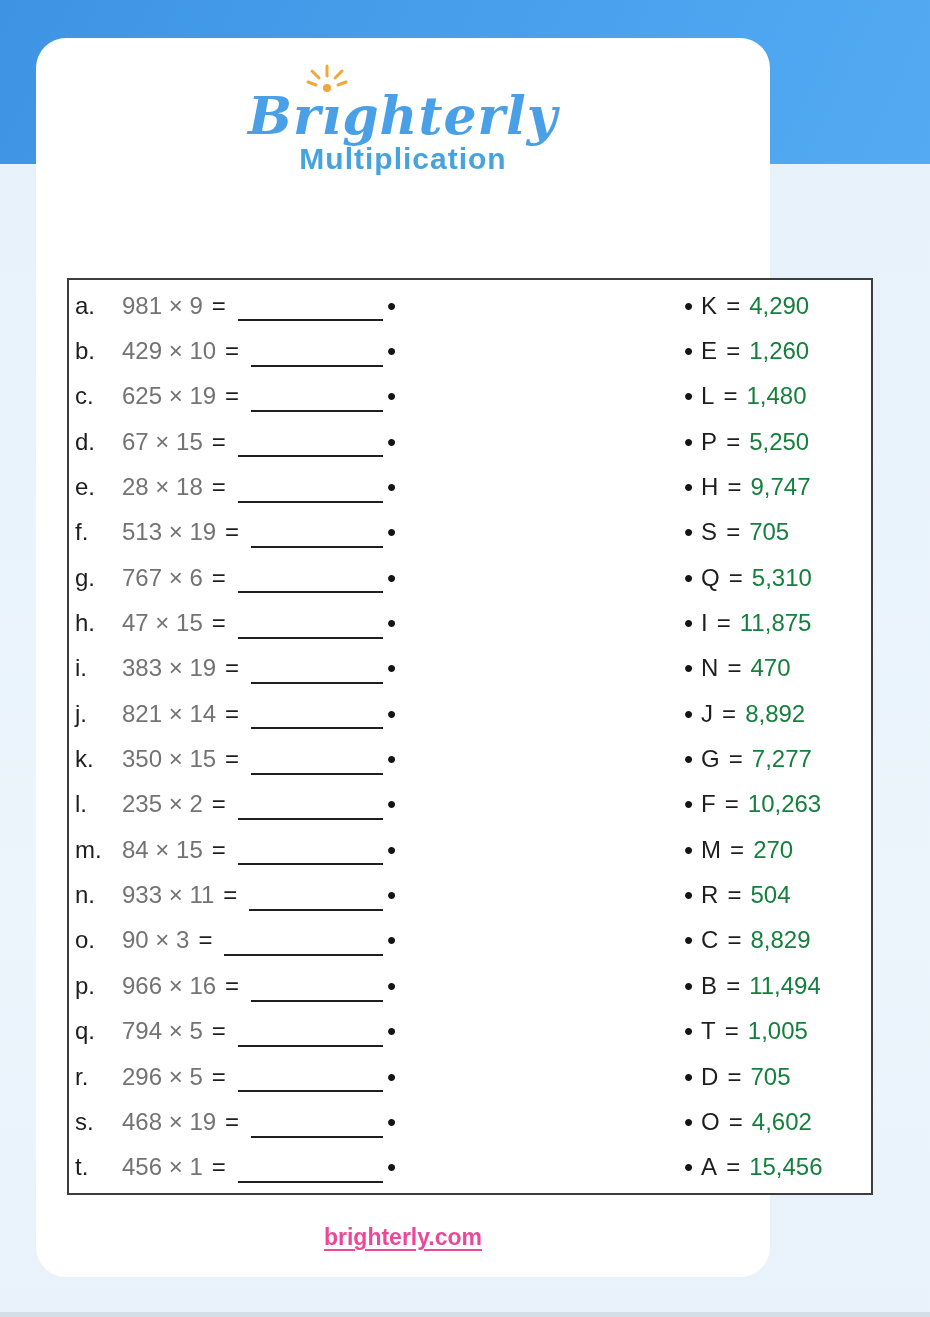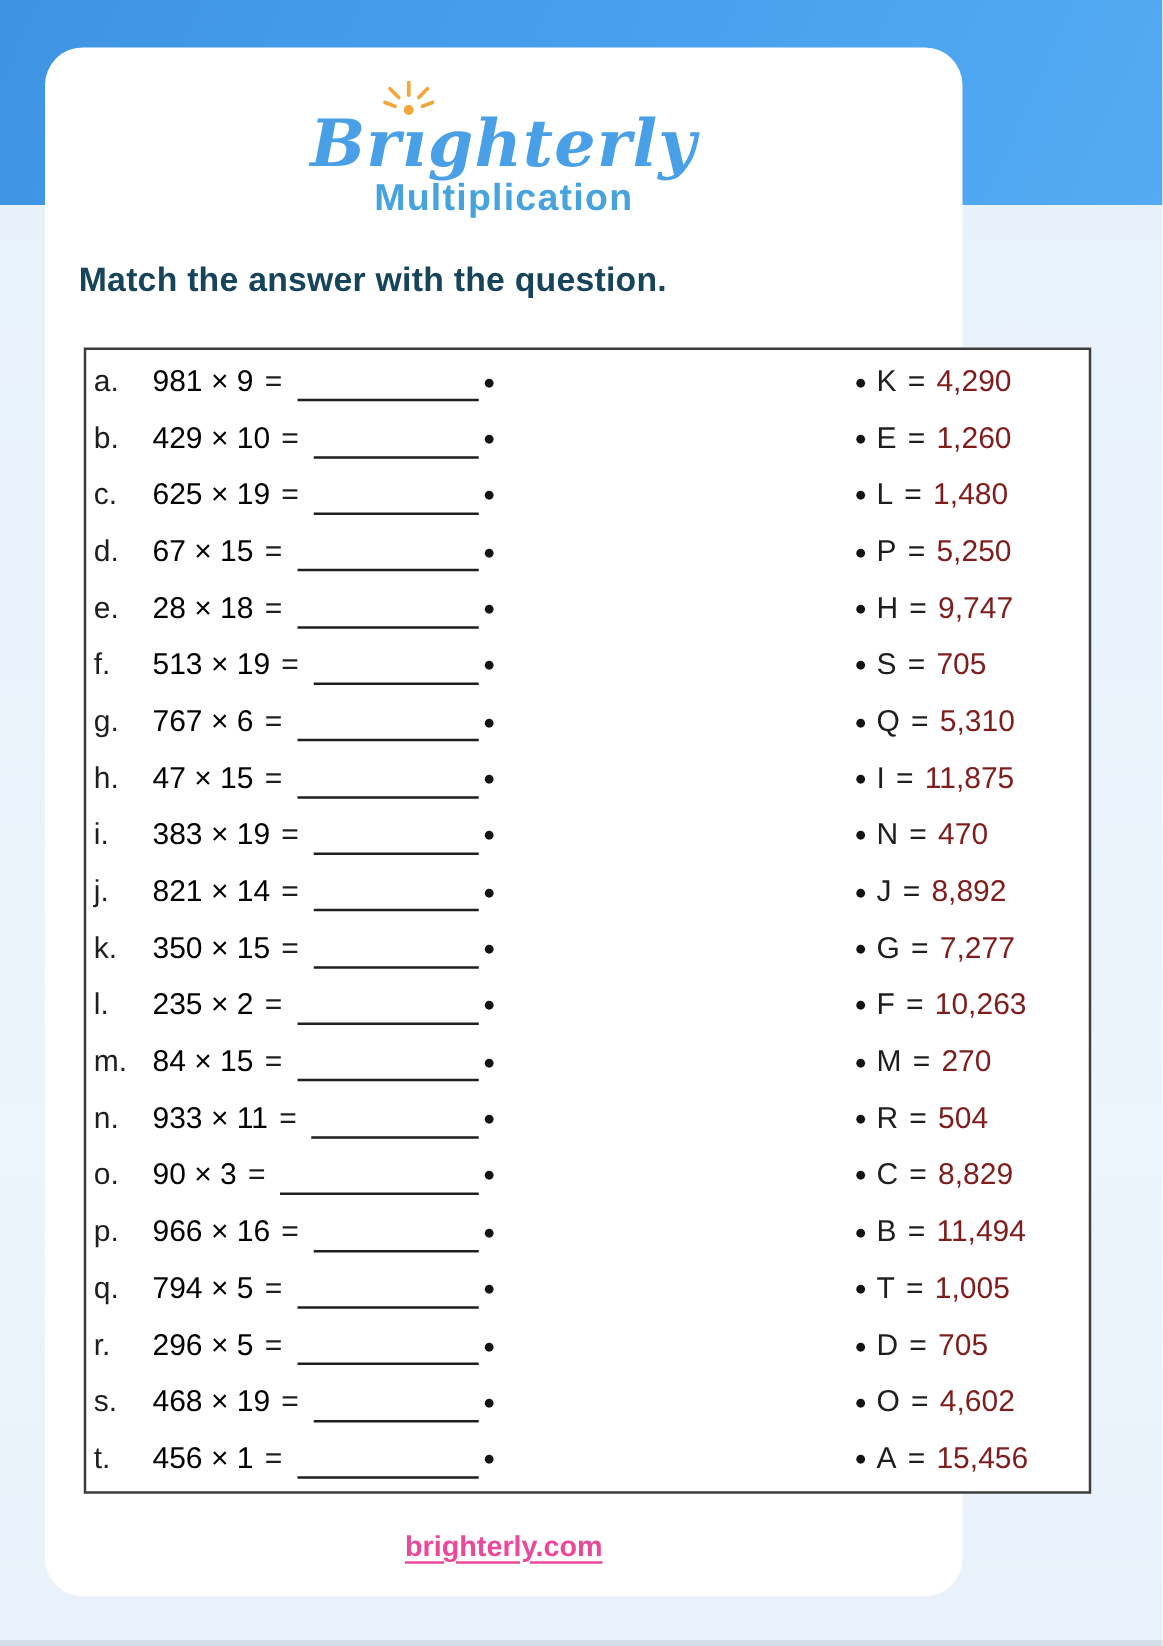--- a/index.html
+++ b/index.html
@@ -70,21 +70,21 @@
     display: flex; align-items: center;
   }
   .q-cell {
     width: 322px; height: 100%;
     display: flex; align-items: center;
   }
   .q-label {
     width: 47px;
     font-size: 24px; color: #1e1e1e;
   }
-  .q-expr { font-size: 24px; color: #000000; white-space: pre; }
+  .q-expr { font-size: 24px; color: #737373; white-space: pre; }
   .q-eq { font-size: 24px; color: #1e1e1e; margin: 0 12px 0 9px; }
   .blank {
     flex: 1;
     align-self: flex-end;
     height: 0;
     border-bottom: 2px solid #1f1f1f;
     margin-bottom: 7px;
     margin-right: 3px;
     min-width: 60px;
   }
@@ -92,21 +92,21 @@
     font-size: 26px; color: #141414; line-height: 1;
     padding: 0 1px;
   }
   .spacer { flex: 1; }
   .a-cell {
     width: 180px; height: 100%;
     display: flex; align-items: center;
   }
   .a-letter { font-size: 24px; color: #1e1e1e; margin-left: 7px; }
   .a-eq { font-size: 24px; color: #1e1e1e; margin: 0 9px; }
-  .a-value { font-size: 24px; color: #7f1d1d; }
+  .a-value { font-size: 24px; color: #15803d; }
   
   .footer-row {
     position: absolute; top: 1186px; left: 0; width: 100%;
     text-align: center;
   }
   .site-link {
     font-size: 23px; font-weight: 600;
     color: #ec4899;
     text-decoration: underline;
     text-underline-offset: 4px;
@@ -128,21 +128,20 @@
             <line x1="30" y1="14" x2="37" y2="7"></line>
             <line x1="11" y1="21" x2="3" y2="18"></line>
             <line x1="33" y1="21" x2="41" y2="18"></line>
           </g>
           <circle cx="22" cy="24" r="4" fill="#f0a73c"></circle>
         </svg><span>ı</span></span><span>ghterly</span>
   </div>
 
   <div class="subtitle">Multiplication</div>
 
-  <div class="instruction">Match the answer with the question.</div>
 
   <div class="match-table" id="match-table">
   <div class="match-row">
     <div class="q-cell">
       <span class="q-label">a.</span>
       <span class="q-expr">981 × 9</span>
       <span class="q-eq">=</span>
       <span class="blank"></span>
       <span class="dot">•</span>
     </div>

